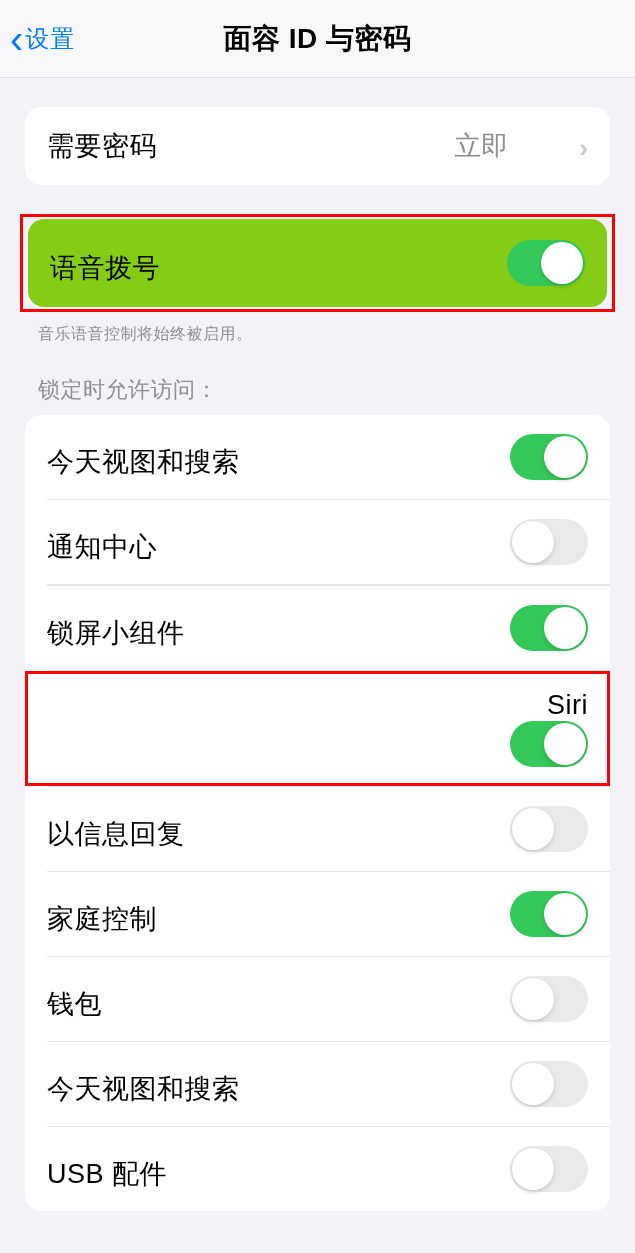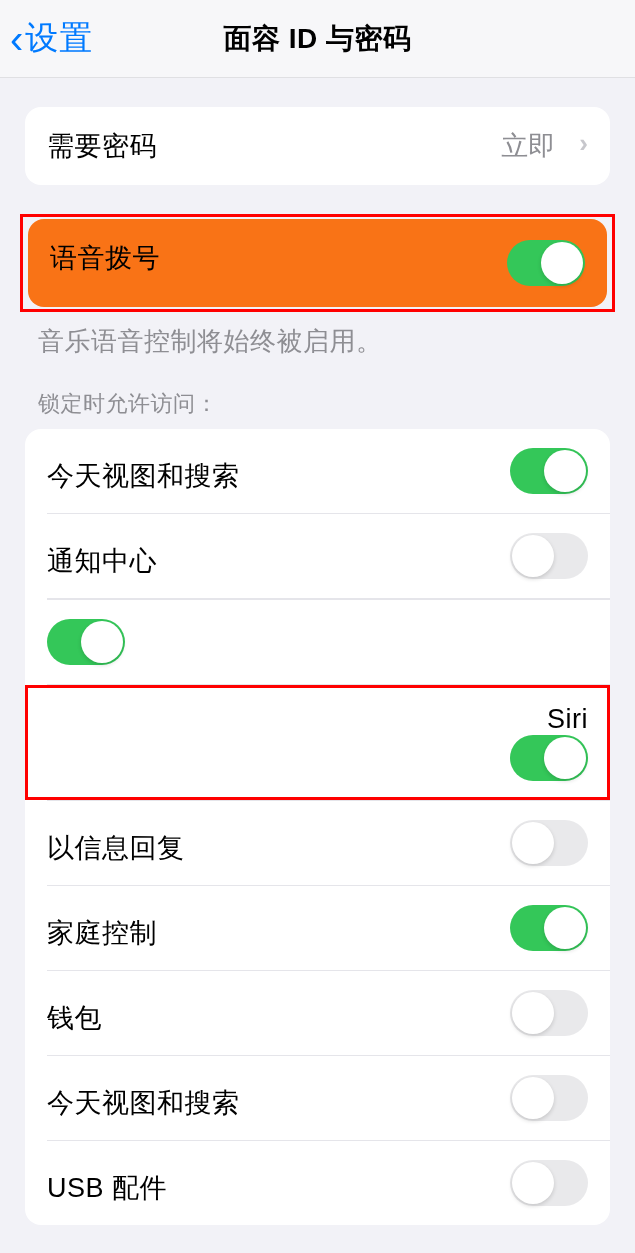--- a/index.html
+++ b/index.html
@@ -30,21 +30,21 @@
       padding-left: 10px;
       cursor: pointer;
     }
     .back-chevron {
       font-size: 40px;
       line-height: 1;
       font-weight: 300;
       margin-right: 2px;
     }
     .back-label {
-      font-size: 33px;
+      font-size: 24px;
       letter-spacing: 1px;
     }
     .nav-title {
       position: absolute;
       left: 50%;
       transform: translateX(-50%);
       font-size: 28px;
       font-weight: 600;
       color: #000;
       letter-spacing: 0.5px;
@@ -53,23 +53,24 @@
       padding: 0;
     }
     .group {
       margin: 29px 25px 0 25px;
       background: #fff;
       border-radius: 16px;
       overflow: hidden;
     }
     .row {
       display: flex;
-      align-items: flex-start;
+      align-items: flex-end;
       padding: 21px 22px;
       position: relative;
+      gap: 47px;
     }
     .row-label {
       font-size: 27px;
       color: #000;
       flex: 1;
       letter-spacing: 0.5px;
     }
     .row-value {
       font-size: 27px;
       color: #8e8e93;
@@ -107,38 +108,38 @@
       top: 2px;
       box-shadow: 0 2px 4px rgba(0,0,0,0.15);
     }
     .toggle-on .toggle-knob {
       right: 2px;
     }
     .toggle-off .toggle-knob {
       left: 2px;
     }
     .footer-text {
-      font-size: 26px;
+      font-size: 16px;
       color: #8e8e93;
       padding: 12px 38px 0 38px;
       letter-spacing: 0.5px;
     }
     .header-text {
       font-size: 22px;
       color: #8e8e93;
       padding: 30px 20px 10px 38px;
       letter-spacing: 0.5px;
     }
     .group-wrap-highlight {
       margin: 29px 20px 0 20px;
       border: 3px solid #ff0000;
       padding: 2px 0;
     }
     .group-wrap-highlight .inner {
-      background: #f97316;
+      background: #84cc16;
       border-radius: 16px;
       overflow: hidden;
       margin: 0 5px;
     }
     .row-in-list {
       display: flex;
       align-items: flex-end;
       padding: 19px 22px 19px 22px;
       position: relative;
     }
@@ -194,20 +195,21 @@
       <div class="divider"></div>
       <div class="row-in-list">
         <span class="row-label">通知中心</span>
         <div class="toggle toggle-off">
           <div class="toggle-knob"></div>
         </div>
       </div>
       <div class="divider"></div>
       <div class="divider"></div>
       <div class="row-in-list">
+        <span class="row-label">锁屏小组件</span>
         <div class="toggle toggle-on">
           <div class="toggle-knob"></div>
         </div>
       </div>
       <div class="divider"></div>
       <div class="row-in-list siri-highlight">
         <span class="row-label">Siri</span>
         <div class="toggle toggle-on">
           <div class="toggle-knob"></div>
         </div>

